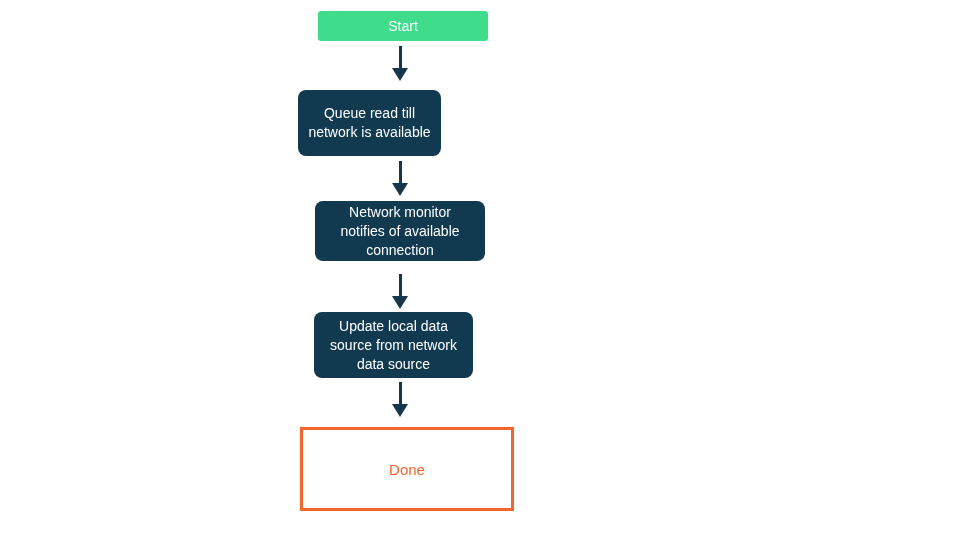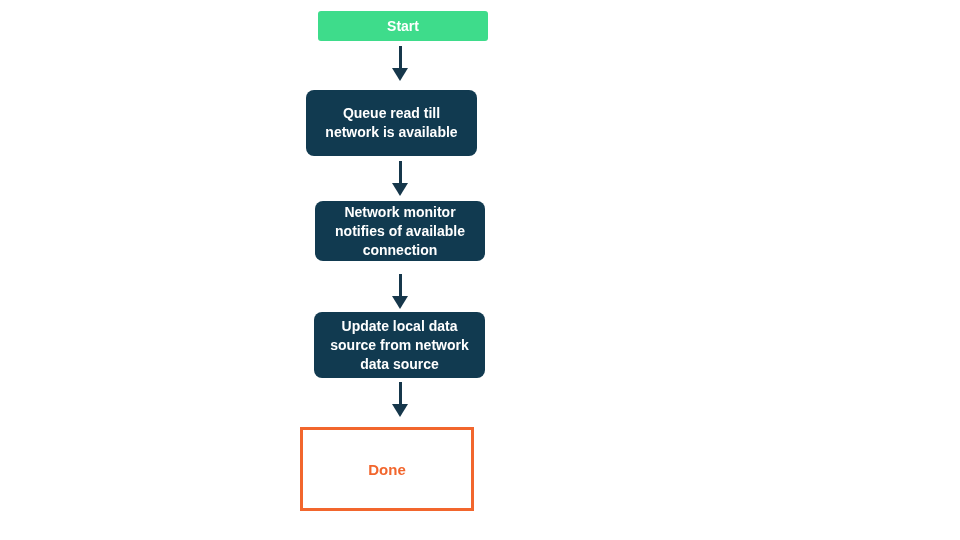--- a/index.html
+++ b/index.html
@@ -23,38 +23,37 @@
     box-sizing: border-box;
   }
   .node .label {
     display: block;
     width: 100%;
     text-align: center;
     white-space: pre-line;
     font-size: 14px;
     line-height: 19px;
     color: var(--node-text, #ffffff);
-    font-weight: bold;
   }
   [data-name="flowchart-node-start"] {
     left: 318px; top: 11px;
     width: 170px; height: 30px;
     background: var(--start-bg, #3edc8b);
     border-radius: 3px;
   }
   .process {
     background: var(--process-bg, #113a50);
     border-radius: 8px;
   }
-  [data-name="flowchart-node-queue"]   { left: 306px; top: 90px;  width: 171px; height: 66px; }
+  [data-name="flowchart-node-queue"]   { left: 298px; top: 90px;  width: 143px; height: 66px; }
   [data-name="flowchart-node-monitor"] { left: 315px; top: 201px; width: 170px; height: 60px; }
-  [data-name="flowchart-node-update"]  { left: 314px; top: 312px; width: 171px; height: 66px; }
+  [data-name="flowchart-node-update"]  { left: 314px; top: 312px; width: 159px; height: 66px; }
   [data-name="flowchart-node-done"] {
     left: 300px; top: 427px;
-    width: 174px; height: 84px;
+    width: 214px; height: 84px;
     background: #ffffff;
     border: 3px solid var(--done-border, #f2662d);
     border-radius: 0;
   }
   [data-name="flowchart-node-done"] .label {
     color: var(--done-text, #f2662d);
     font-size: 15px;
   }
   .arrow {
     position: absolute;

